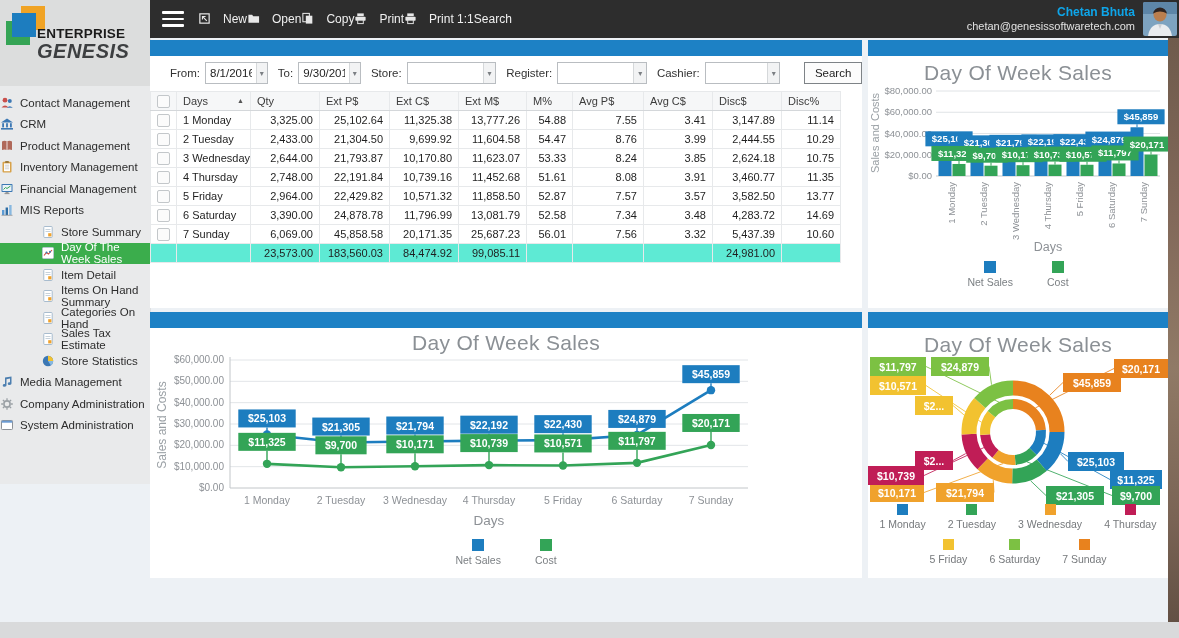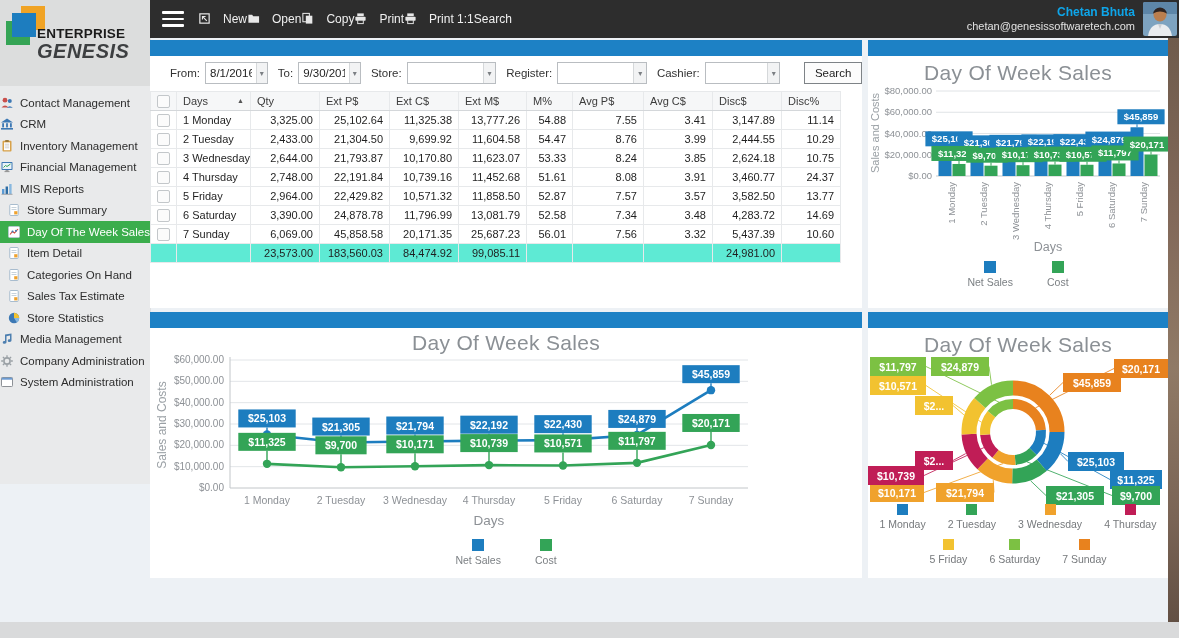--- a/index.html
+++ b/index.html
@@ -10,21 +10,21 @@
   #logo{position:relative;height:86px;background:#dcdddd;}
   .sq{position:absolute;width:24px;height:24px;}
   #sq-yellow{left:21px;top:6px;background:#f0a325;}
   #sq-green{left:6px;top:21px;background:#35a455;}
   #sq-blue{left:12px;top:13px;background:#1d7dbf;}
   #brand-text{position:absolute;left:37px;top:27px;line-height:1.05;}
   #brand-line1{font-size:13.5px;font-weight:800;color:#1b1b1b;letter-spacing:.2px;}
   #brand-line2{font-size:20px;font-weight:800;font-style:italic;color:#3d3f41;letter-spacing:.5px;}
   #nav{padding-top:6px;}
   .nav-item{display:flex;align-items:center;height:21.5px;font-size:11.5px;color:#2d2d2d;cursor:pointer;}
-  .nav-item.sub{padding-left:7px;}
+  .nav-item.sub{padding-left:41px;}
   .nav-item.selected{background:#3bad4c;color:#fff;}
   .nav-ic{width:14px;height:14px;margin-right:6px;flex:0 0 14px;display:inline-block;}
   .nav-ic svg{display:block;}
   
   #toolbar{position:absolute;left:150px;top:0;width:1029px;height:38px;background:#2d2d2d;display:flex;align-items:center;color:#f0f0f0;}
   #hamburger{width:22px;margin:0 14px 0 12px;cursor:pointer;}
   #hamburger div{height:2.5px;background:#fff;margin:4px 0;border-radius:1px;}
   #toolbar-menu{display:flex;align-items:center;}
   .tb-item{display:flex;align-items:center;gap:5px;font-size:12px;cursor:pointer;}
   #toolbar-spacer{flex:1;}
@@ -106,20 +106,29 @@
             <rect x="6.1" y="6.2" width="1.8" height="4.2" fill="#3c78b4"></rect>
             <rect x="10" y="6.2" width="1.8" height="4.2" fill="#3c78b4"></rect>
             <rect x="1" y="11" width="12" height="1.6" fill="#3c78b4"></rect>
           </svg>
         </span>
         <span>CRM</span>
       </div>
       <div class="nav-item">
         <span class="nav-ic">
           <svg width="14" height="14" viewBox="0 0 14 14">
+            <path d="M2 2.5 Q4.5 1.2 7 2.5 Q9.5 1.2 12 2.5 V11 Q9.5 9.8 7 11 Q4.5 9.8 2 11 Z" fill="#b0695a"></path>
+            <line x1="7" y1="2.5" x2="7" y2="11" stroke="#fff" stroke-width="0.8"></line>
+          </svg>
+        </span>
+        <span>Product Management</span>
+      </div>
+      <div class="nav-item">
+        <span class="nav-ic">
+          <svg width="14" height="14" viewBox="0 0 14 14">
             <rect x="2.5" y="1.8" width="9" height="10.7" rx="1" fill="#d8a24a"></rect>
             <rect x="4" y="3.4" width="6" height="7.8" fill="#fff"></rect>
             <rect x="5.2" y="0.9" width="3.6" height="2" rx="0.5" fill="#9c7a3c"></rect>
             <line x1="4.8" y1="5.2" x2="9.2" y2="5.2" stroke="#bbb" stroke-width="0.7"></line>
             <line x1="4.8" y1="7" x2="9.2" y2="7" stroke="#bbb" stroke-width="0.7"></line>
             <line x1="4.8" y1="8.8" x2="9.2" y2="8.8" stroke="#bbb" stroke-width="0.7"></line>
           </svg>
         </span>
         <span>Inventory Management</span>
       </div>
@@ -171,20 +180,31 @@
       <div class="nav-item sub">
         <span class="nav-ic">
           <svg width="14" height="14" viewBox="0 0 14 14">
             <rect x="2.8" y="1.5" width="8.4" height="11" rx="0.8" fill="#fff" stroke="#9fb6c9" stroke-width="0.9"></rect>
             <line x1="4.5" y1="4.5" x2="9.5" y2="4.5" stroke="#b9c7d2" stroke-width="0.8"></line>
             <line x1="4.5" y1="6.5" x2="9.5" y2="6.5" stroke="#b9c7d2" stroke-width="0.8"></line>
             <rect x="7.2" y="8.2" width="3.2" height="3.2" fill="#f0a22c"></rect>
           </svg>
         </span>
         <span>Item Detail</span>
+      </div>
+      <div class="nav-item sub">
+        <span class="nav-ic">
+          <svg width="14" height="14" viewBox="0 0 14 14">
+            <rect x="2.8" y="1.5" width="8.4" height="11" rx="0.8" fill="#fff" stroke="#9fb6c9" stroke-width="0.9"></rect>
+            <line x1="4.5" y1="4.5" x2="9.5" y2="4.5" stroke="#b9c7d2" stroke-width="0.8"></line>
+            <line x1="4.5" y1="6.5" x2="9.5" y2="6.5" stroke="#b9c7d2" stroke-width="0.8"></line>
+            <rect x="7.2" y="8.2" width="3.2" height="3.2" fill="#f0a22c"></rect>
+          </svg>
+        </span>
+        <span>Items On Hand Summary</span>
       </div>
       <div class="nav-item sub">
         <span class="nav-ic">
           <svg width="14" height="14" viewBox="0 0 14 14">
             <rect x="2.8" y="1.5" width="8.4" height="11" rx="0.8" fill="#fff" stroke="#9fb6c9" stroke-width="0.9"></rect>
             <line x1="4.5" y1="4.5" x2="9.5" y2="4.5" stroke="#b9c7d2" stroke-width="0.8"></line>
             <line x1="4.5" y1="6.5" x2="9.5" y2="6.5" stroke="#b9c7d2" stroke-width="0.8"></line>
             <rect x="7.2" y="8.2" width="3.2" height="3.2" fill="#f0a22c"></rect>
           </svg>
         </span>
@@ -436,21 +456,21 @@
           </td>
           <td class="c-day">4 Thursday</td>
           <td class="c-num">2,748.00</td>
           <td class="c-num">22,191.84</td>
           <td class="c-num">10,739.16</td>
           <td class="c-num">11,452.68</td>
           <td class="c-num">51.61</td>
           <td class="c-num">8.08</td>
           <td class="c-num">3.91</td>
           <td class="c-num">3,460.77</td>
-          <td class="c-num">24.37</td>
+          <td class="c-num">11.35</td>
         </tr>
         <tr>
           <td>
             <div class="cbx"></div>
           </td>
           <td class="c-day">5 Friday</td>
           <td class="c-num">2,964.00</td>
           <td class="c-num">22,429.82</td>
           <td class="c-num">10,571.32</td>
           <td class="c-num">11,858.50</td>

